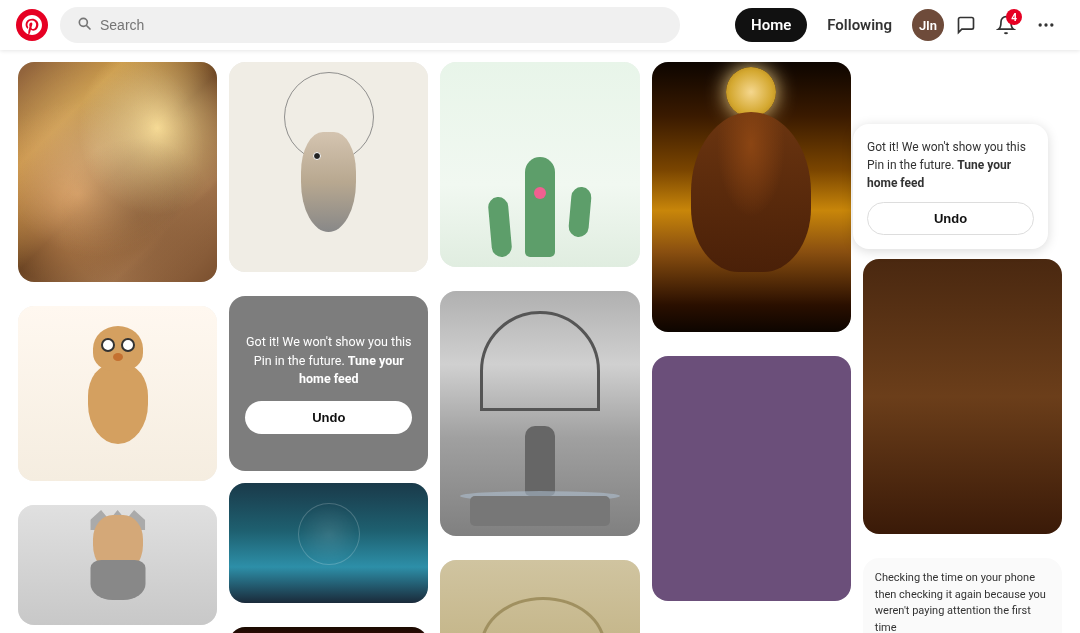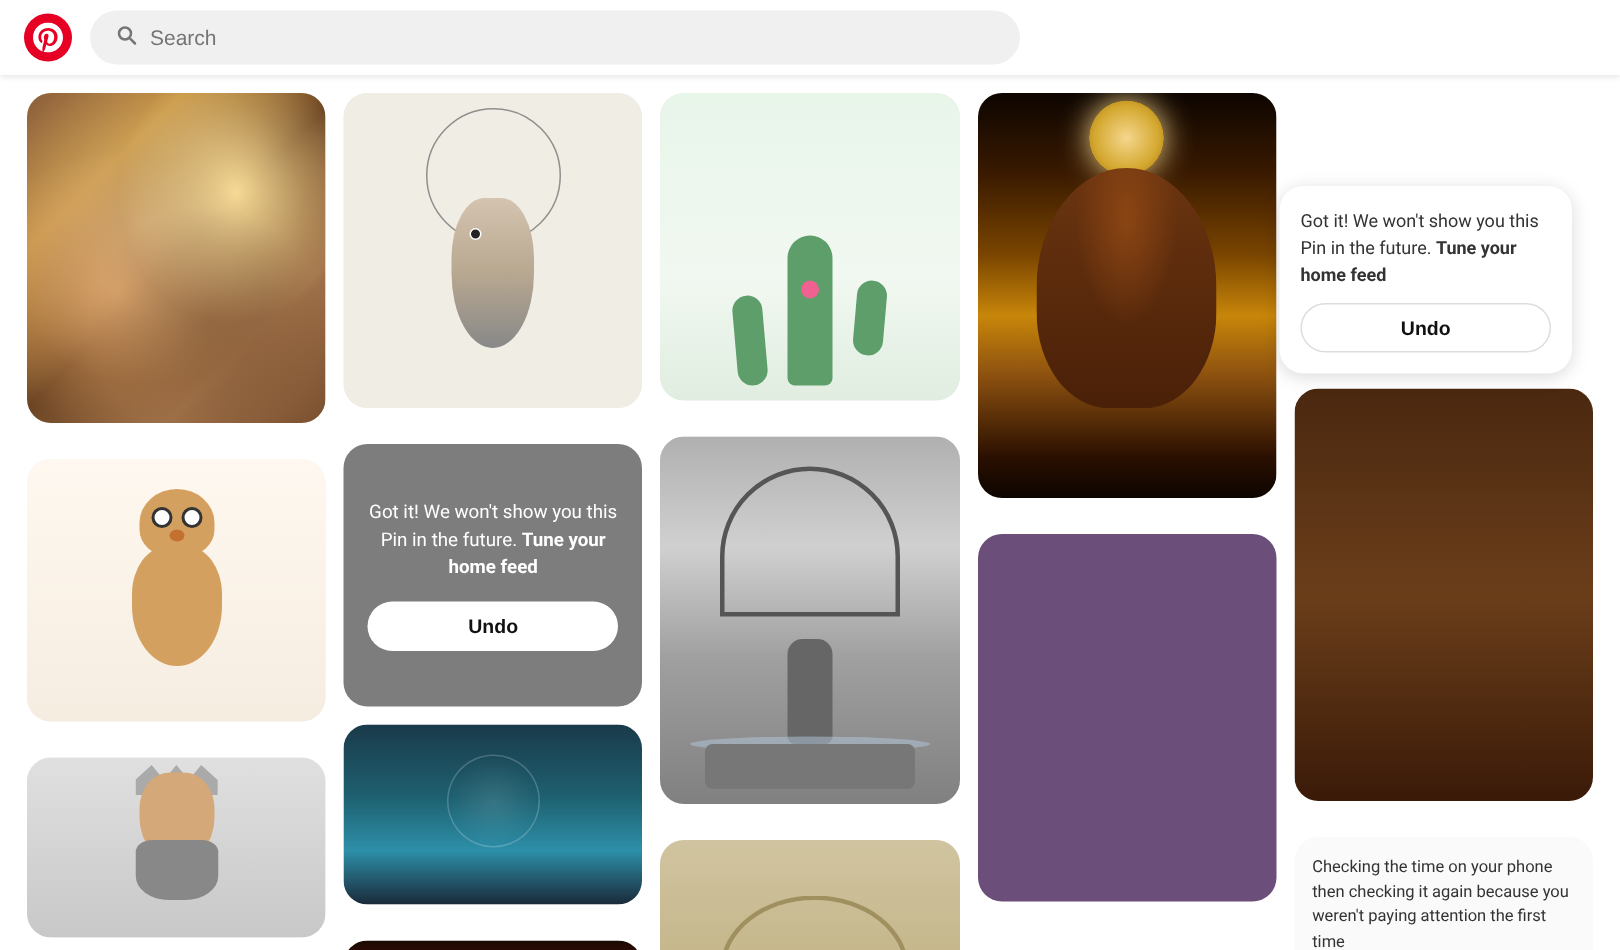--- a/index.html
+++ b/index.html
@@ -591,20 +591,43 @@
 
   <div class="search-bar">
     <span class="search-icon-svg">
       <svg width="16" height="16" viewBox="0 0 24 24" fill="#767676">
           <path d="M21 21l-4.35-4.35M17 11A6 6 0 115 11a6 6 0 0112 0z" stroke="#767676" stroke-width="2.5" fill="none" stroke-linecap="round"></path>
         </svg>
     </span>
     <input type="text" placeholder="Search" style="">
   </div>
 
+  <nav class="nav-links">
+    <a class="nav-link active">Home</a>
+    <a class="nav-link">Following</a>
+    <div class="user-avatar">JIn</div>
+    <div class="nav-icon-btn">
+      <svg width="20" height="20" viewBox="0 0 24 24" fill="none" stroke="#333" stroke-width="2">
+          <path d="M21 15a2 2 0 01-2 2H7l-4 4V5a2 2 0 012-2h14a2 2 0 012 2z"></path>
+        </svg>
+    </div>
+    <div class="nav-icon-btn">
+      <svg width="20" height="20" viewBox="0 0 24 24" fill="none" stroke="#333" stroke-width="2">
+          <path d="M18 8A6 6 0 006 8c0 7-3 9-3 9h18s-3-2-3-9M13.73 21a2 2 0 01-3.46 0"></path>
+        </svg>
+      <span class="notification-badge">4</span>
+    </div>
+    <div class="nav-icon-btn">
+      <svg width="20" height="20" viewBox="0 0 24 24" fill="#333">
+          <circle cx="5" cy="12" r="2"></circle>
+          <circle cx="12" cy="12" r="2"></circle>
+          <circle cx="19" cy="12" r="2"></circle>
+        </svg>
+    </div>
+  </nav>
 </header>
 
 <main class="main">
   <div class="content-wrapper">
     <div class="grid-container">
 
       <div class="grid-col">
         <div class="pin-card">
           <div class="baroque-art"></div>
         </div>

